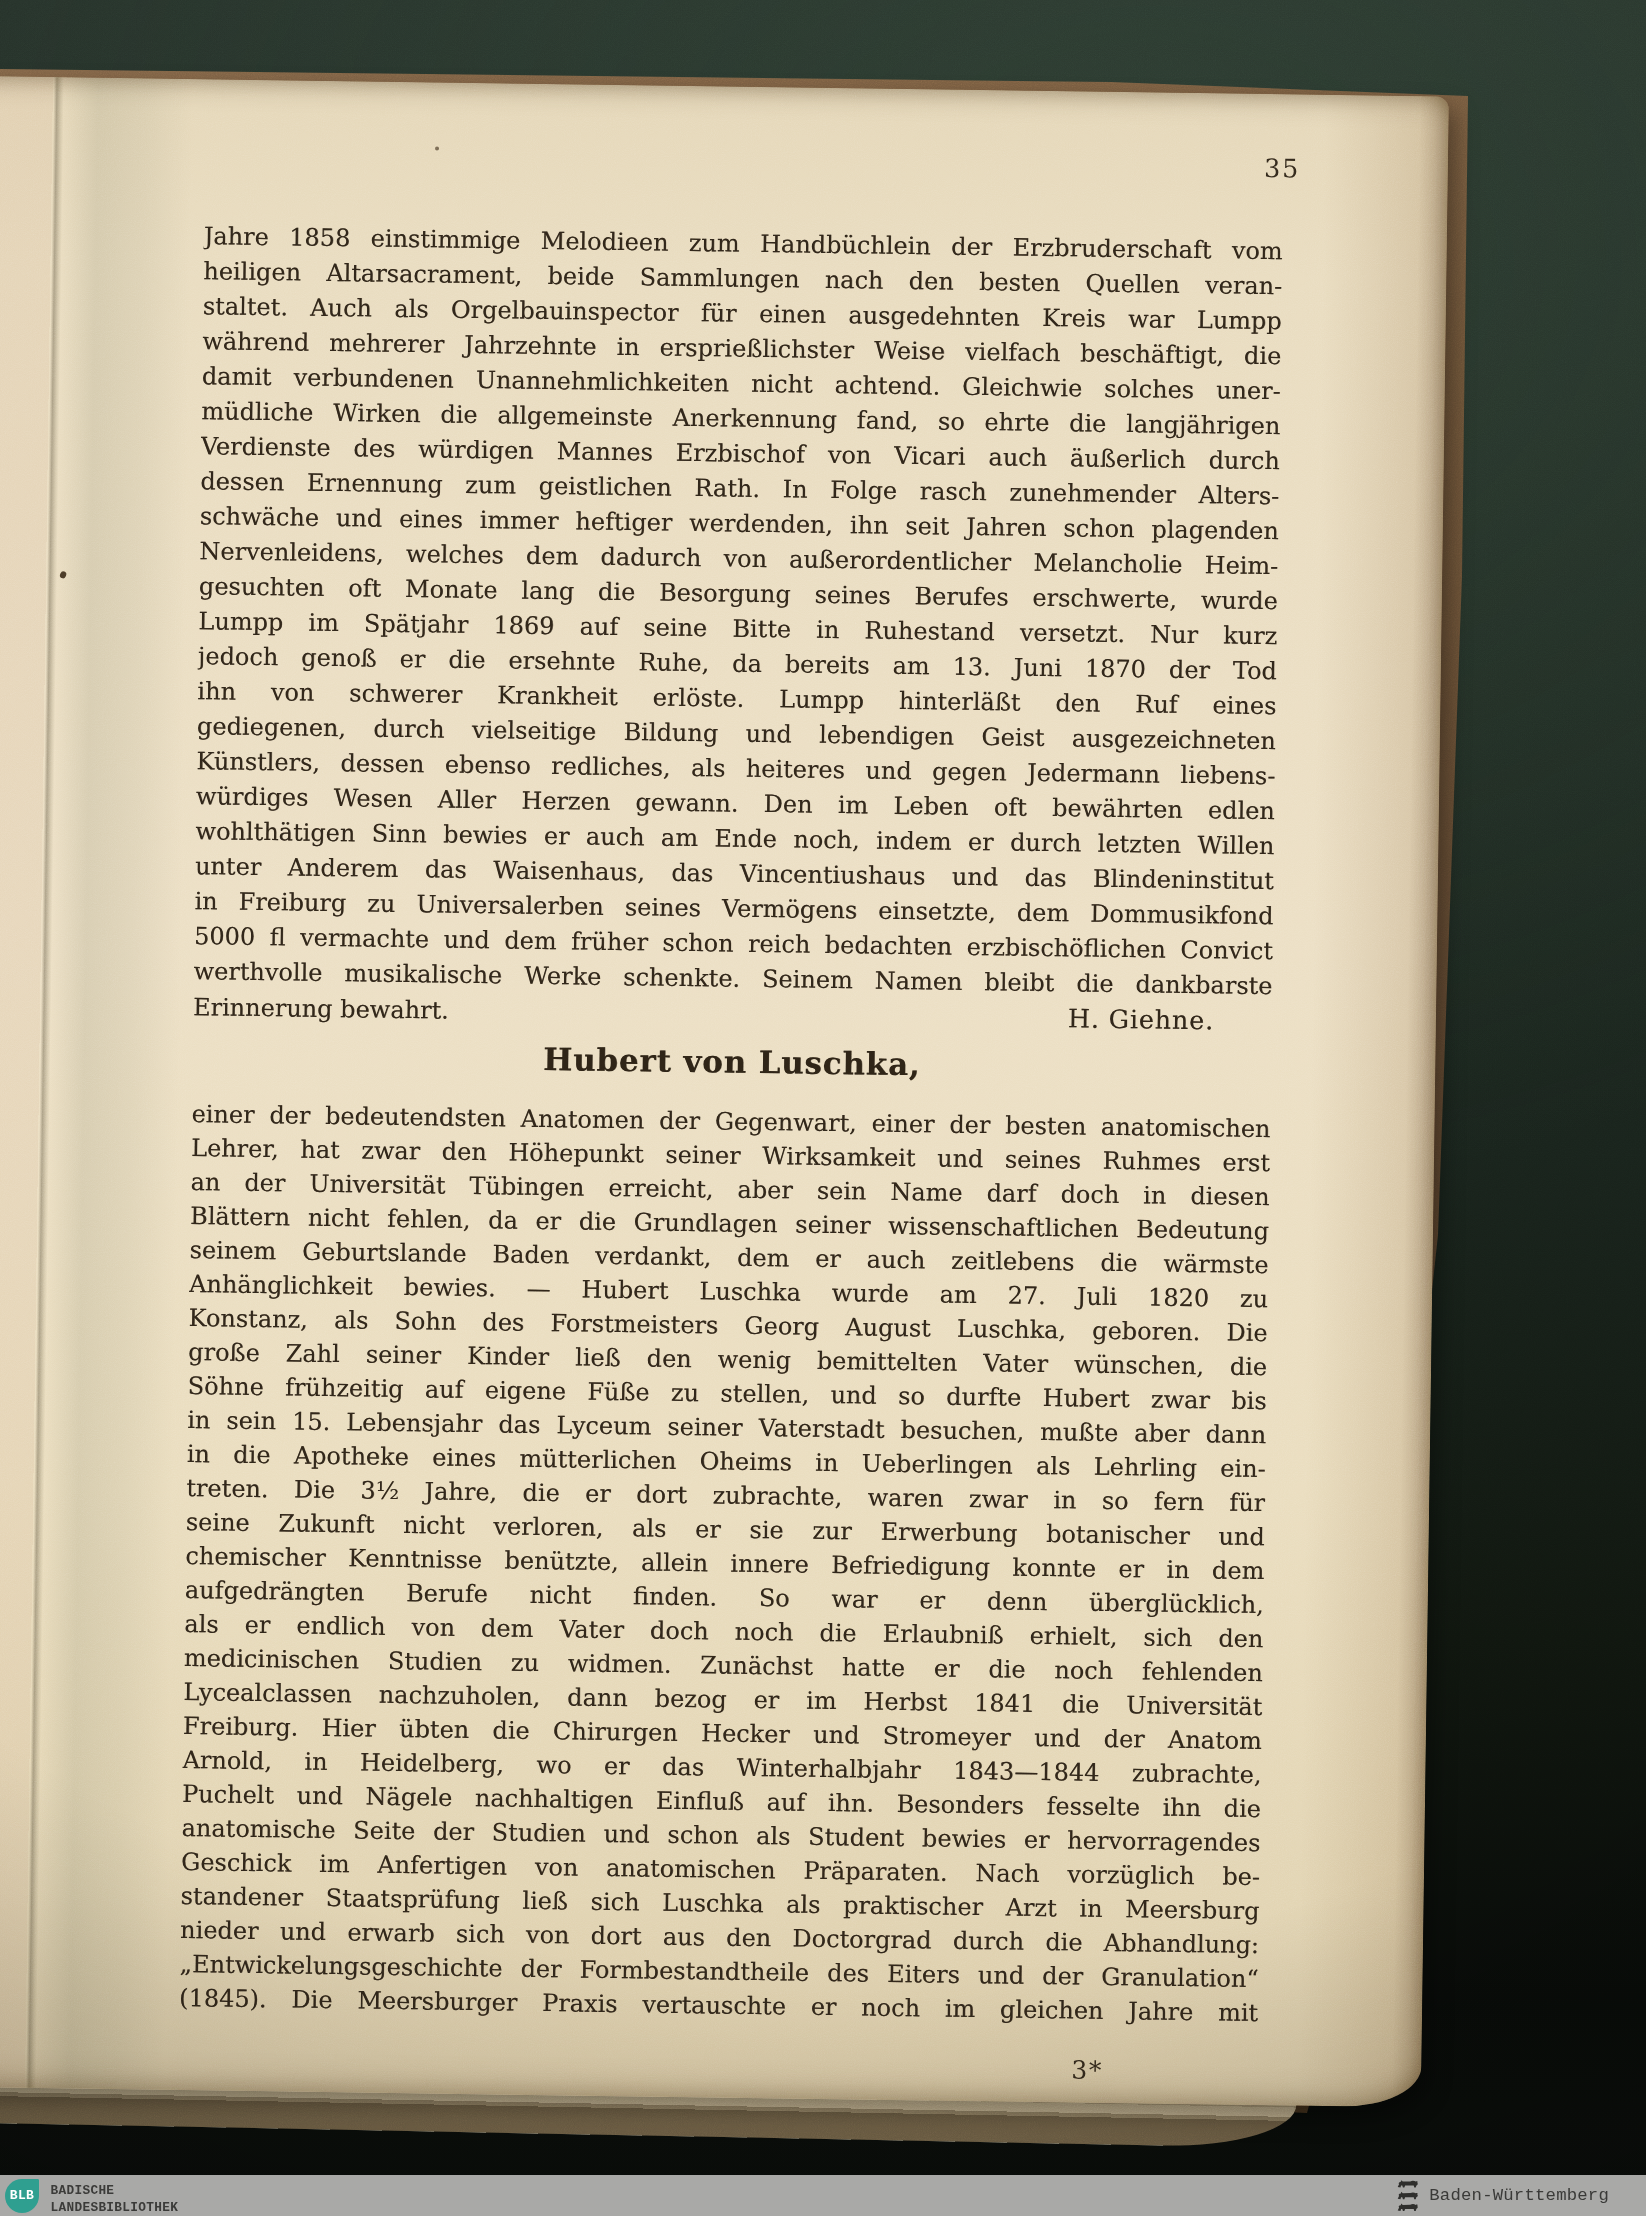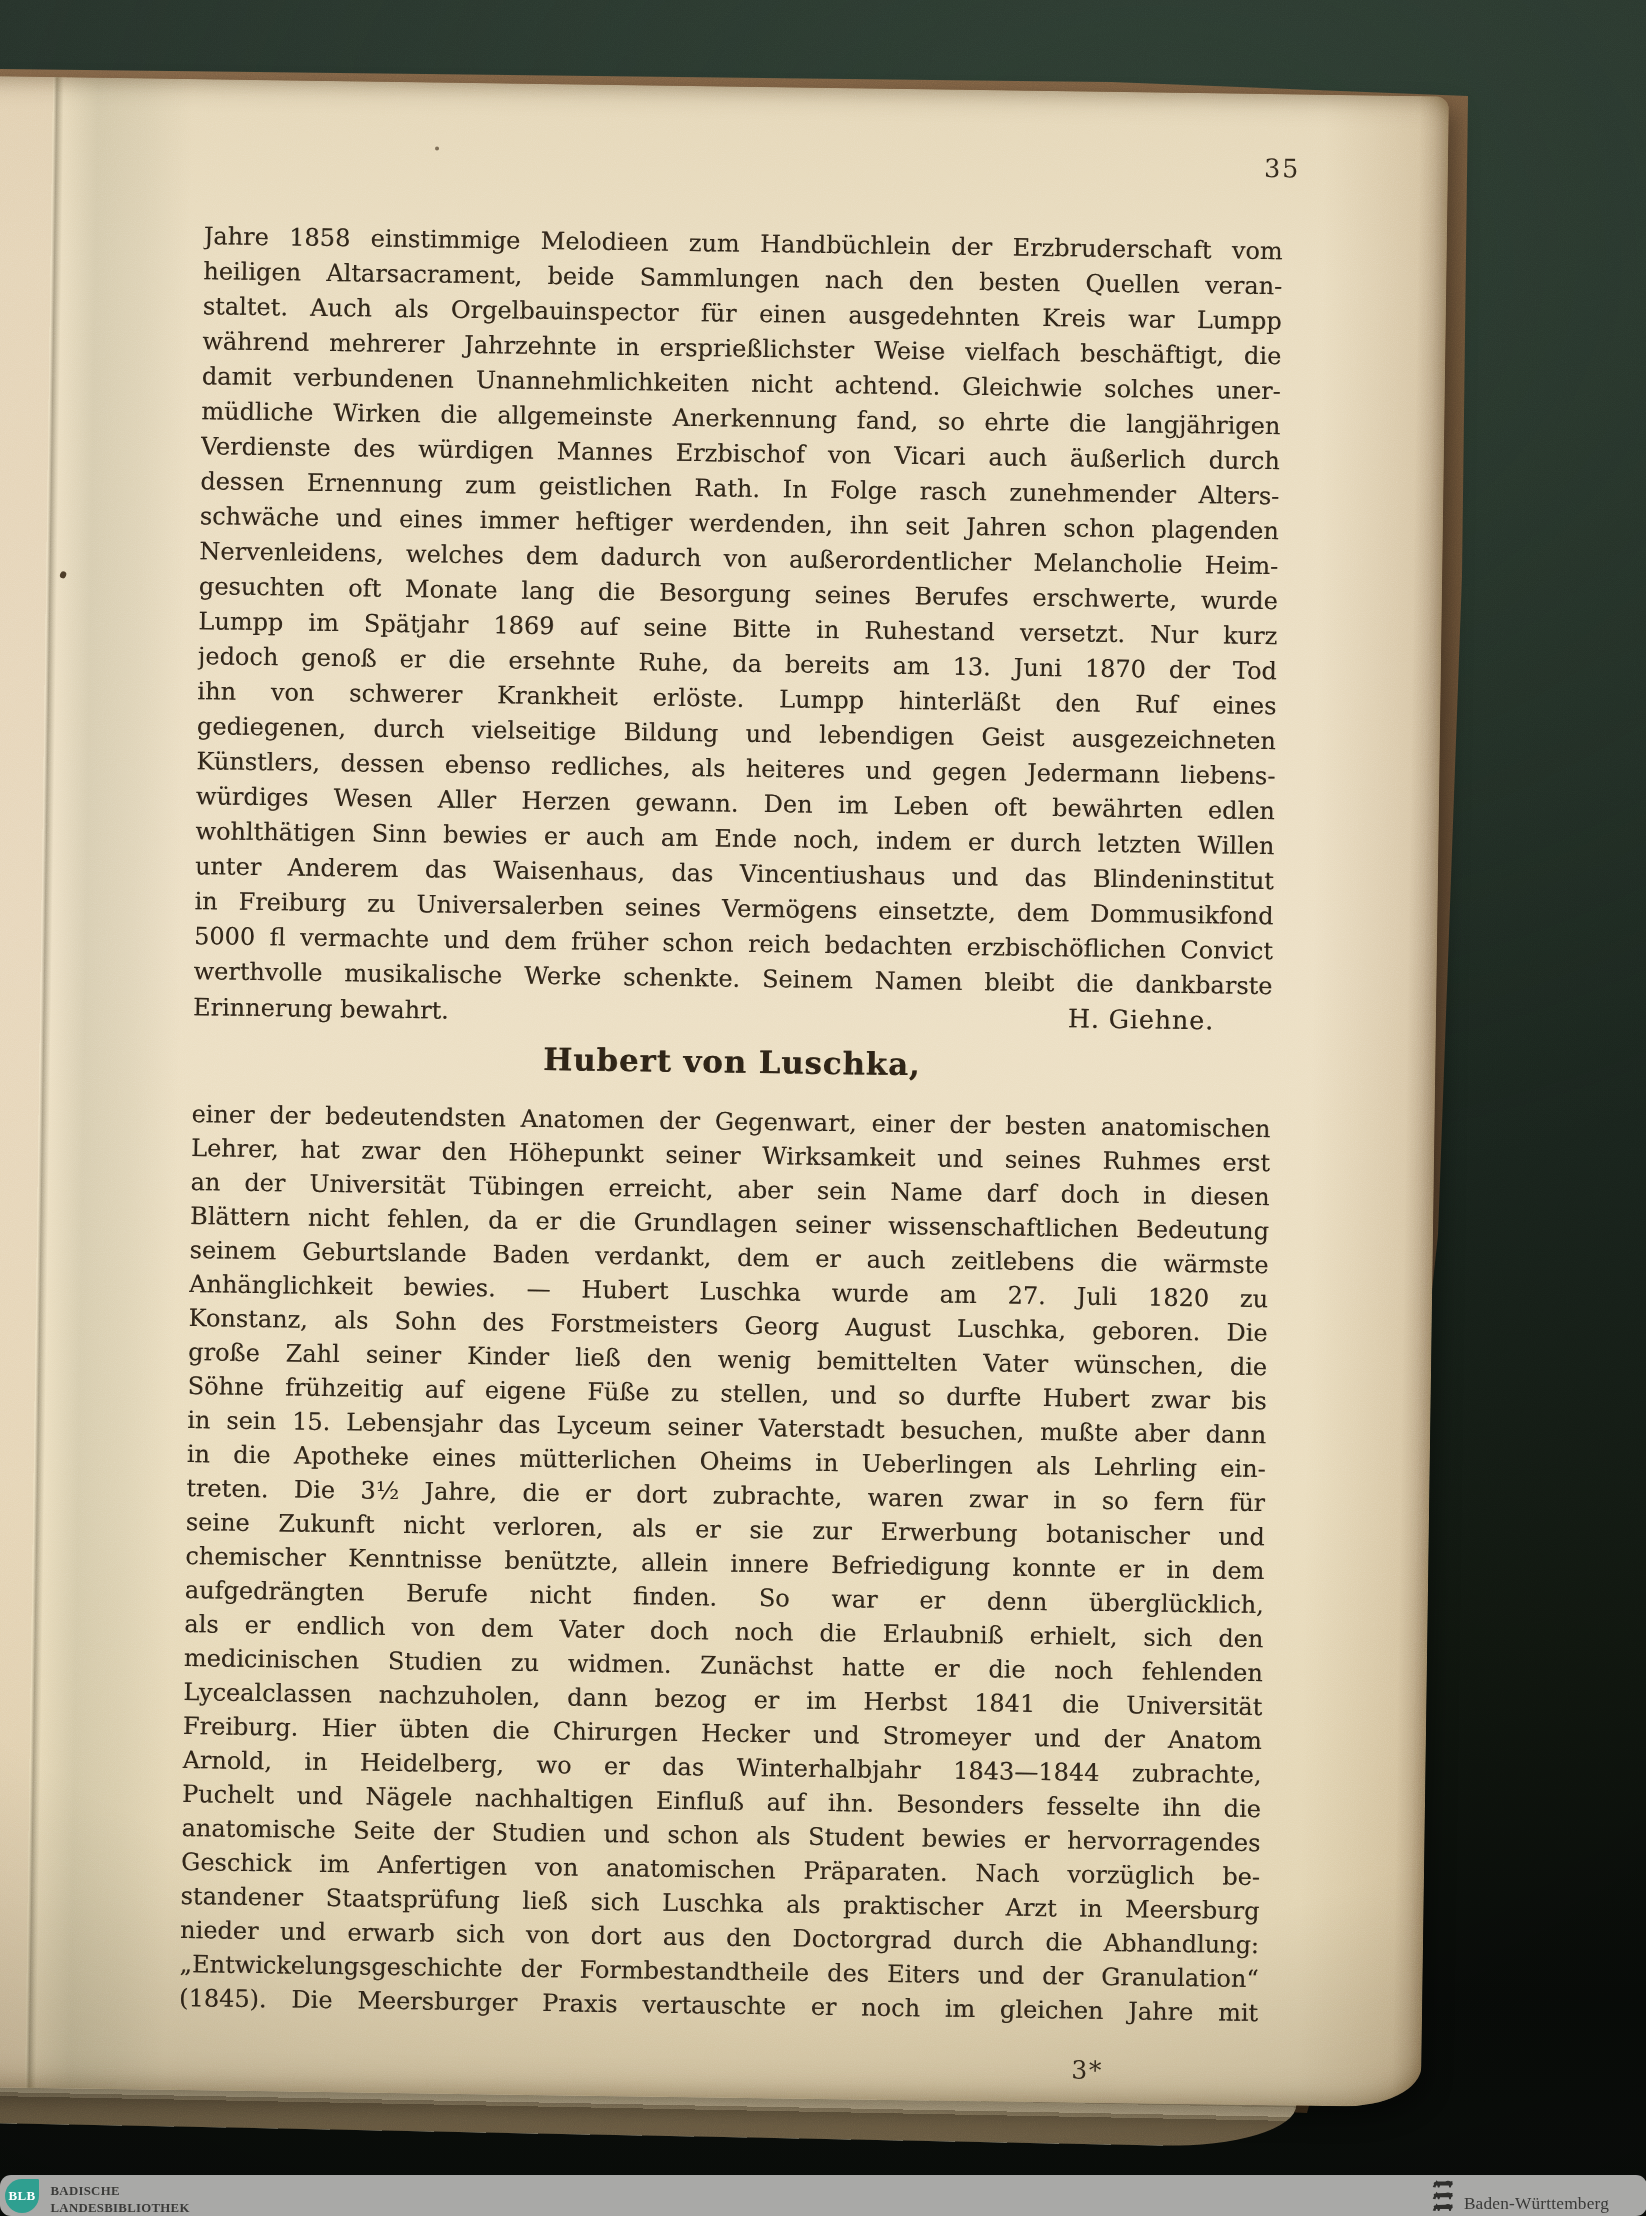--- a/index.html
+++ b/index.html
@@ -67,34 +67,33 @@
   }
   .sigmark{position:absolute;top:1824px;left:893px;font-size:25px;letter-spacing:1.6px;color:#33291c;}
   .grain{position:absolute;inset:0;z-index:4;mix-blend-mode:overlay;opacity:0.22;pointer-events:none;}
   .vignette{
     position:absolute;inset:0;z-index:5;pointer-events:none;
     background:radial-gradient(145% 95% at 50% 34%, transparent 58%, rgba(0,0,0,0.38) 100%);
   }
   .footerbar{
     position:absolute;left:0;bottom:0;width:1647px;height:41px;z-index:6;
     background:#a9a9a7;display:flex;align-items:center;justify-content:space-between;
-    font-family:Liberation Serif, serif;
-    border-radius:11px;
+    font-family:Liberation Mono, monospace;
   }
   .footer-left{display:flex;align-items:center;margin-left:5px;}
   .blb-badge{
     width:34px;height:34px;background:#2f9f90;border-radius:50% 4% 50% 50%;
     display:flex;align-items:center;justify-content:center;
     color:#ffffff;font-weight:bold;font-size:13px;letter-spacing:0.4px;
   }
   .library-name{
     margin-left:11.5px;color:#3b3b39;font-weight:bold;font-size:12.8px;
     line-height:1.3;letter-spacing:0.3px;margin-top:8px;
   }
-  .footer-right{display:flex;align-items:flex-end;margin-right:38px;}
+  .footer-right{display:flex;align-items:center;margin-right:38px;}
   .lions{width:25px;height:36px;margin-right:8.2px;}
   .state-label{color:#3a3a38;font-size:17.3px;letter-spacing:0.2px;}
 </style>
 </head>
 <body>
 
 <div>
 
   <div class="cover"></div>
 

